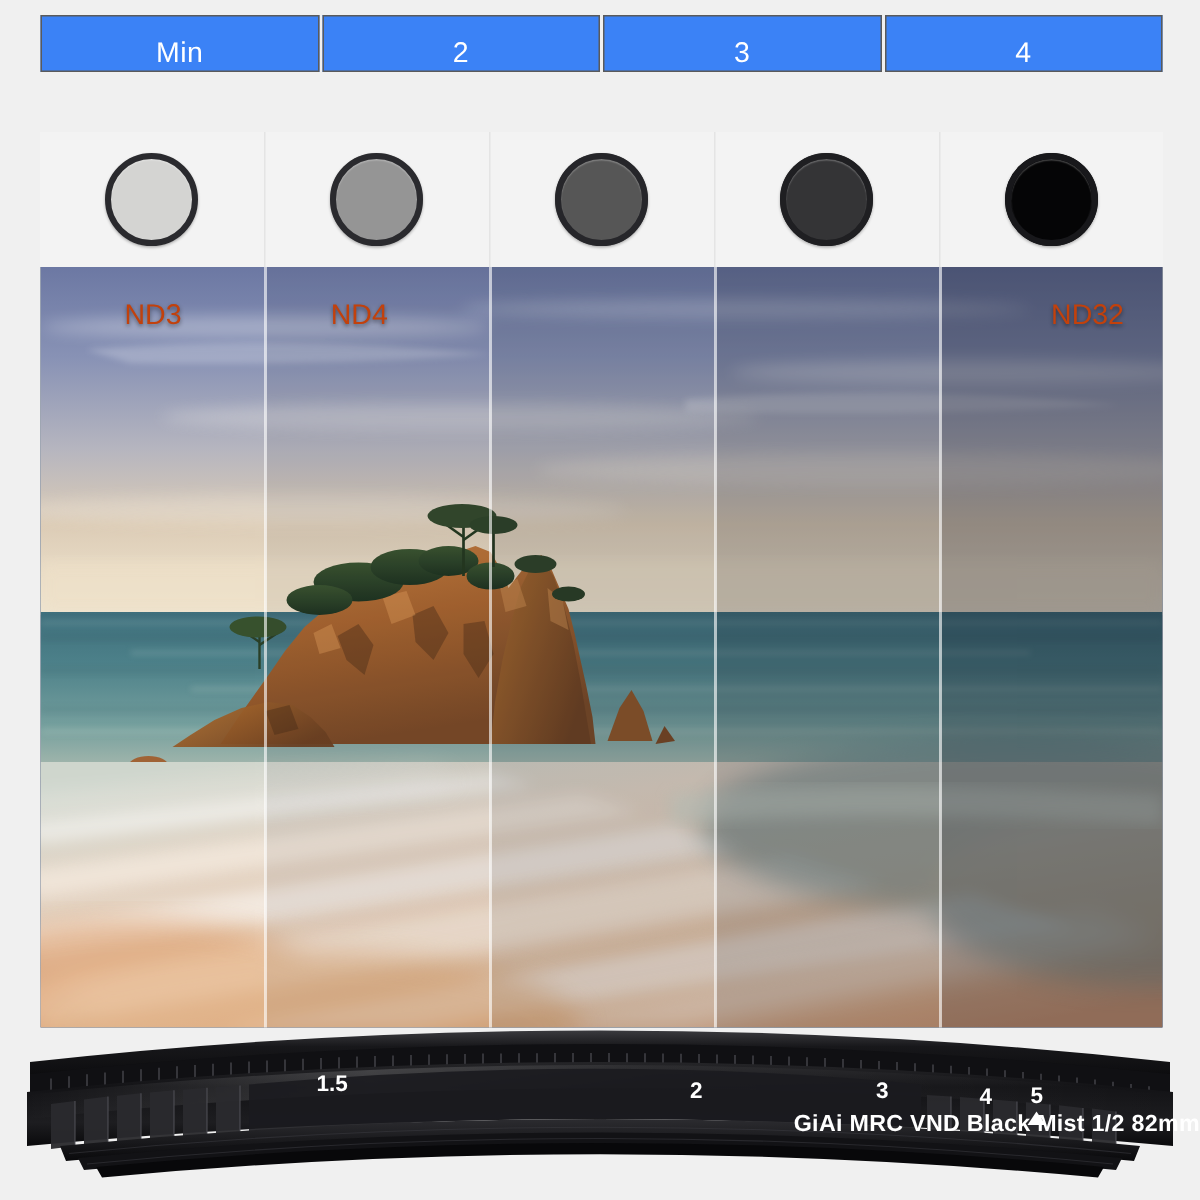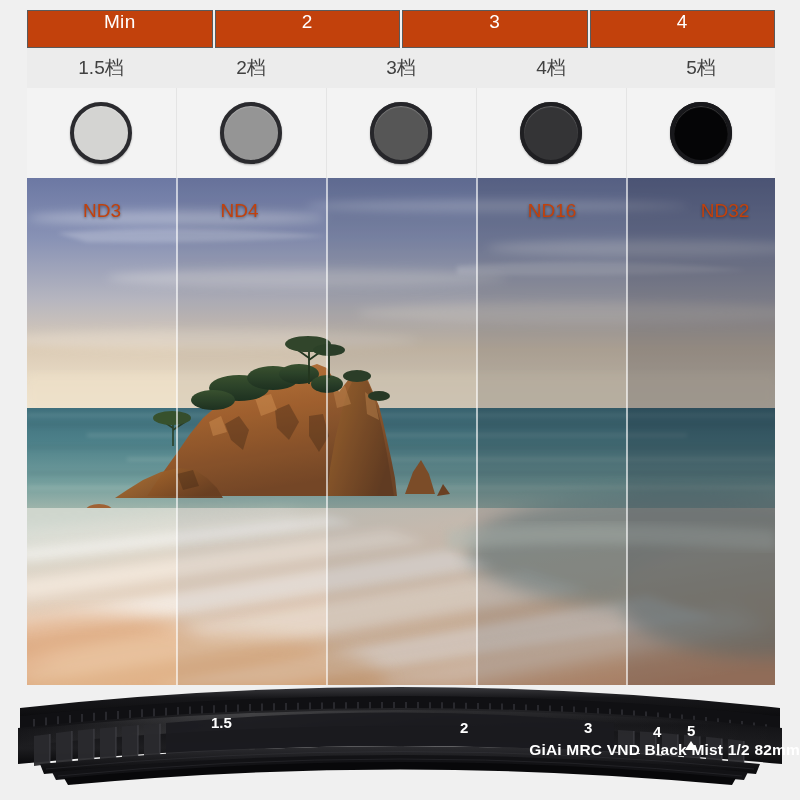--- a/index.html
+++ b/index.html
@@ -14,24 +14,24 @@
   
   #page { position:absolute; left:0; top:0; width:800px; height:800px; background:#f0f0f0; }
 
   
   .hdr-row {
     position:absolute; left:27px; top:10px; width:748px; height:38px;
     display:flex; gap:2px;
   }
   .hdr-cell {
     flex:1 1 0;
-    background:#c2410c;
+    background:#3b82f6;
     color:#ffffff;
     font-size:19px;
-    display:flex; align-items:flex-start; justify-content:center;
+    display:flex; align-items:flex-end; justify-content:center;
     letter-spacing:.3px;
     border:1px solid #5a5a5b;
   }
 
   
   .stop-row {
     position:absolute; left:27px; top:48px; width:748px; height:40px;
     display:flex; gap:2px; background:#ececec;
   }
   .stop-cell {
@@ -127,37 +127,20 @@
         <span>2</span>
       </div>
     <div class="hdr-cell">
         <span>3</span>
       </div>
     <div class="hdr-cell">
         <span>4</span>
       </div>
   </div>
 
-  <div class="stop-row">
-    <div class="stop-cell">
-        <span>1.5档</span>
-      </div>
-    <div class="stop-cell">
-        <span>2档</span>
-      </div>
-    <div class="stop-cell">
-        <span>3档</span>
-      </div>
-    <div class="stop-cell">
-        <span>4档</span>
-      </div>
-    <div class="stop-cell">
-        <span>5档</span>
-      </div>
-  </div>
 
   <div class="circ-row">
     <div class="circ-cell">
         <div class="glass" style="background: rgb(212, 212, 210); --ring: #2a2a2e; box-shadow: rgba(0, 0, 0, 0.3) 0px 1px 2px;"></div>
       </div>
     <div class="circ-cell">
         <div class="glass" style="background: rgb(149, 149, 149); --ring: #2a2a2e; box-shadow: rgba(0, 0, 0, 0.3) 0px 1px 2px;"></div>
       </div>
     <div class="circ-cell">
         <div class="glass" style="background: rgb(86, 86, 86); --ring: #26262a; box-shadow: rgba(0, 0, 0, 0.3) 0px 1px 2px;"></div>
@@ -365,23 +348,20 @@
   <div class="colsep" style="left:176px;"></div>
   <div class="colsep" style="left:326px;"></div>
   <div class="colsep" style="left:476px;"></div>
   <div class="colsep" style="left:626px;"></div>
 
   <div class="nd-label" style="left:27px;  width:150px;">
       <span>ND3</span>
     </div>
   <div class="nd-label" style="left:177px; width:125px;">
       <span>ND4</span>
-    </div>
-  <div class="nd-label" style="left:477px; width:150px;">
-      <span>ND16</span>
     </div>
   <div class="nd-label" style="left:627px; width:148px;margin-left:24px;">
       <span>ND32</span>
     </div>
 
   <div class="ring-wrap">
     <svg viewBox="0 0 800 128" width="800" height="128">
       <defs>
         <linearGradient id="ringTop" x1="0" y1="0" x2="0" y2="1">
           <stop offset="0" stop-color="#3a3a3e"></stop>

